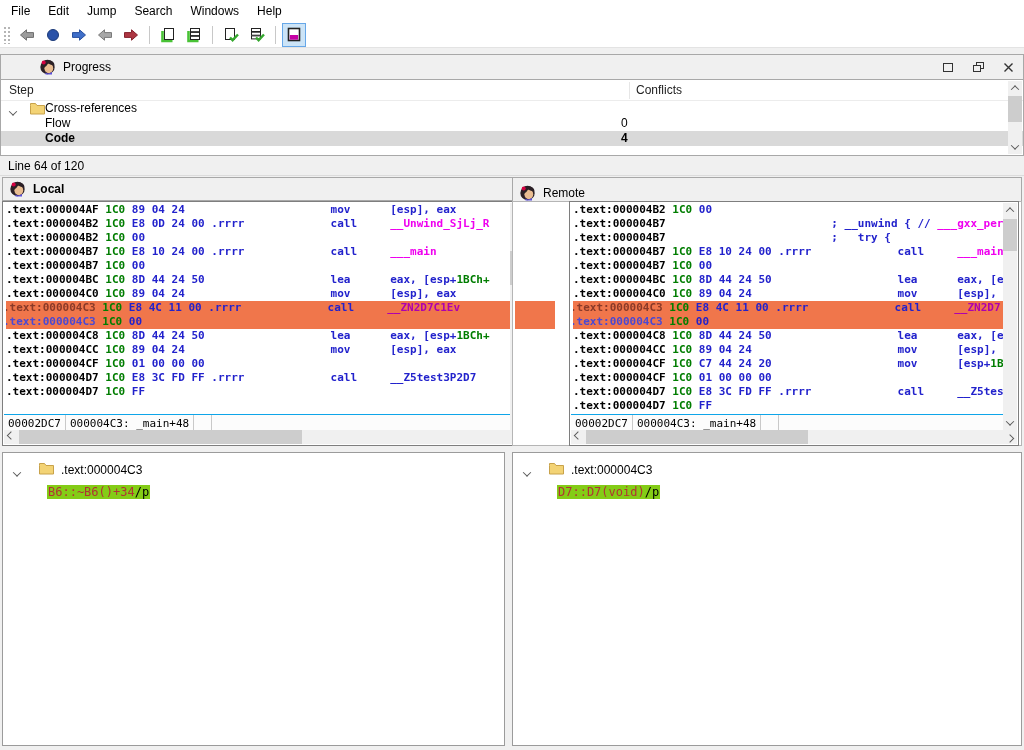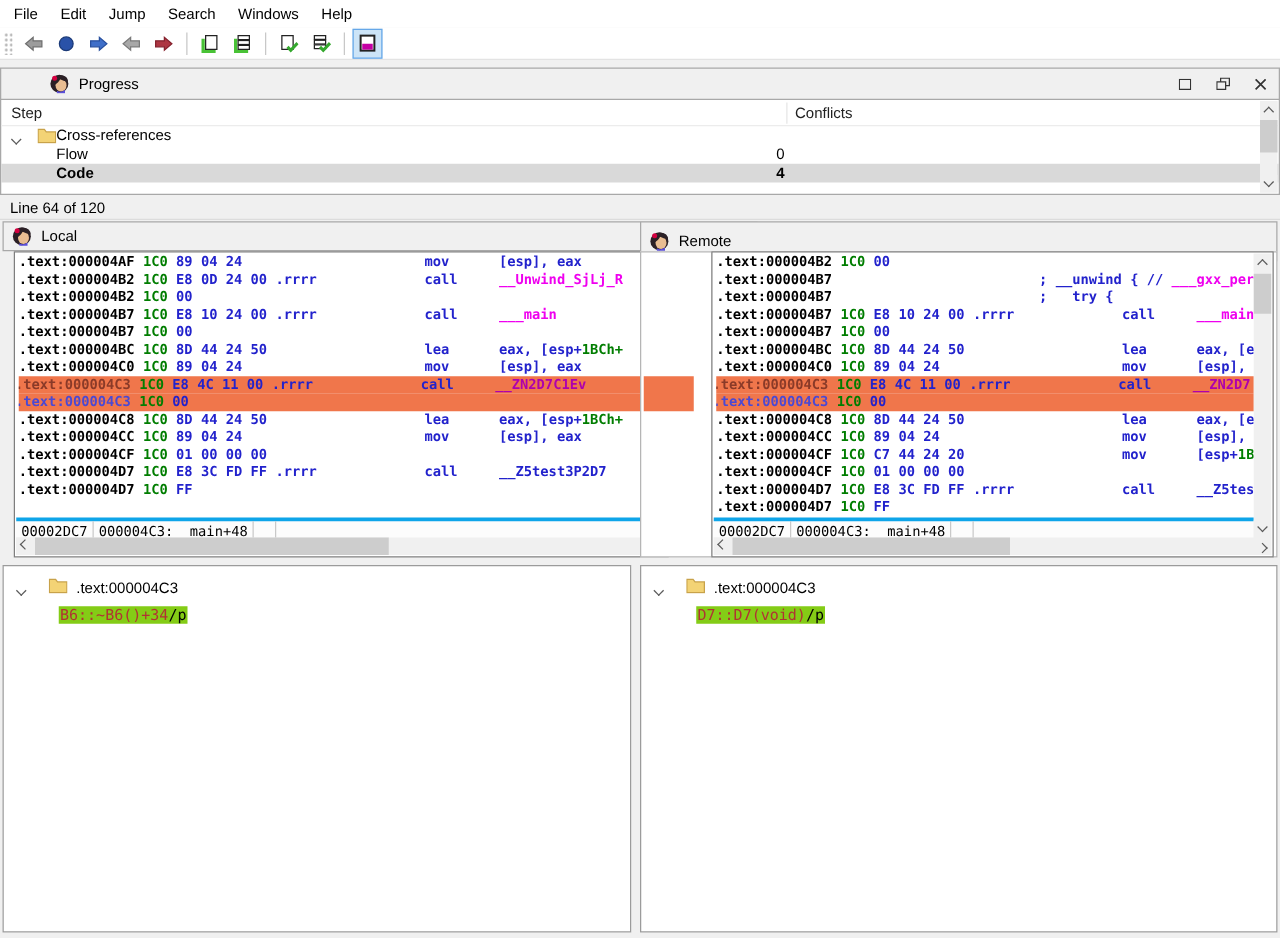--- a/index.html
+++ b/index.html
@@ -49,41 +49,41 @@
   .chev { width:6px; height:6px; border:solid #5a5a5a; border-width:0 1.6px 1.6px 0; display:inline-block; }
   .chev.up { transform:rotate(-135deg) translate(-1px,-1px); }
   .chev.down { transform:rotate(45deg) translate(-1px,-1px); }
   .chev.left { transform:rotate(135deg) translate(-1px,1px); }
   .chev.right { transform:rotate(-45deg) translate(-1px,1px); }
 
   
   .line-status { position:absolute; left:0; top:156px; width:1024px; height:20px; background:#f0f0f0; line-height:20px; padding-left:8px; border-bottom:1px solid #dcdcdc; }
 
   
-  .pane-title-local  { position:absolute; left:2px;  top:177px; width:604px; height:24px; }
+  .pane-title-local  { position:absolute; left:2px;  top:177px; width:604px; height:24px;font-weight:bold; }
   .pane-title-remote { position:absolute; left:512px; top:177px; width:510px; height:32px; }
   .codebox { position:absolute; background:#fff; border:1px solid #7e7e7e; }
-  .codebox.local { left:11px; top:201px; width:524px; height:245px; }
+  .codebox.local { left:2px; top:201px; width:524px; height:245px; }
   .remote-body { position:absolute; left:512px; top:201px; width:510px; height:245px; background:#fff; border:1px solid #b5b5b5; }
   .codebox.remote { left:56px; top:-1px; width:450px; height:245px; }
   .diff-marker { position:absolute; left:2px; top:99px; width:40px; height:28px; background:#f0764b; }
 
   .code-area { position:absolute; left:3px; top:1px; right:15px; height:210px; overflow:hidden; }
   .code-line { height:14px; line-height:14px; white-space:pre; font:bold 11px "DejaVu Sans Mono", monospace; }
   .code-line.hl { background:#f0764b; margin-left:-3px; padding-left:0; margin-right:-1px; }
   .c-a { color:#000; }
   .c-g { color:#007d00; }
   .c-b { color:#2222cc; }
   .c-m { color:#ef00ef; }
   .c-M { color:#ae00ae; }
   .c-r { color:#8a3a28; }
   .c-i { color:#4a49d4; }
   .c-p { color:#000; }
 
-  .statusrow { position:absolute; left:1px; right:15px; top:212px; height:17px; background:#fcfcfc; border-top:3px solid #0ea5e9; display:flex; align-items:stretch; font:11px "DejaVu Sans Mono", monospace; }
+  .statusrow { position:absolute; left:1px; right:15px; top:212px; height:17px; background:#fcfcfc; border-top:1px solid #0ea5e9; display:flex; align-items:stretch; font:11px "DejaVu Sans Mono", monospace; }
   .statusrow .cell { padding:2px 4px 0 4px; border-right:1px solid #c9c9c9; white-space:pre; }
   .statusrow .cell.empty { width:18px; }
 
   .code-vscroll { top:1px; bottom:15px; }
 
   
   .xrefbox { position:absolute; top:452px; height:294px; background:#fff; border:1px solid #9b9b9b; }
   .xrefbox.left { left:2px; width:503px; }
   .xrefbox.right { left:512px; width:510px; }
   .xr-node { position:relative; height:18px; margin-top:8px; }

